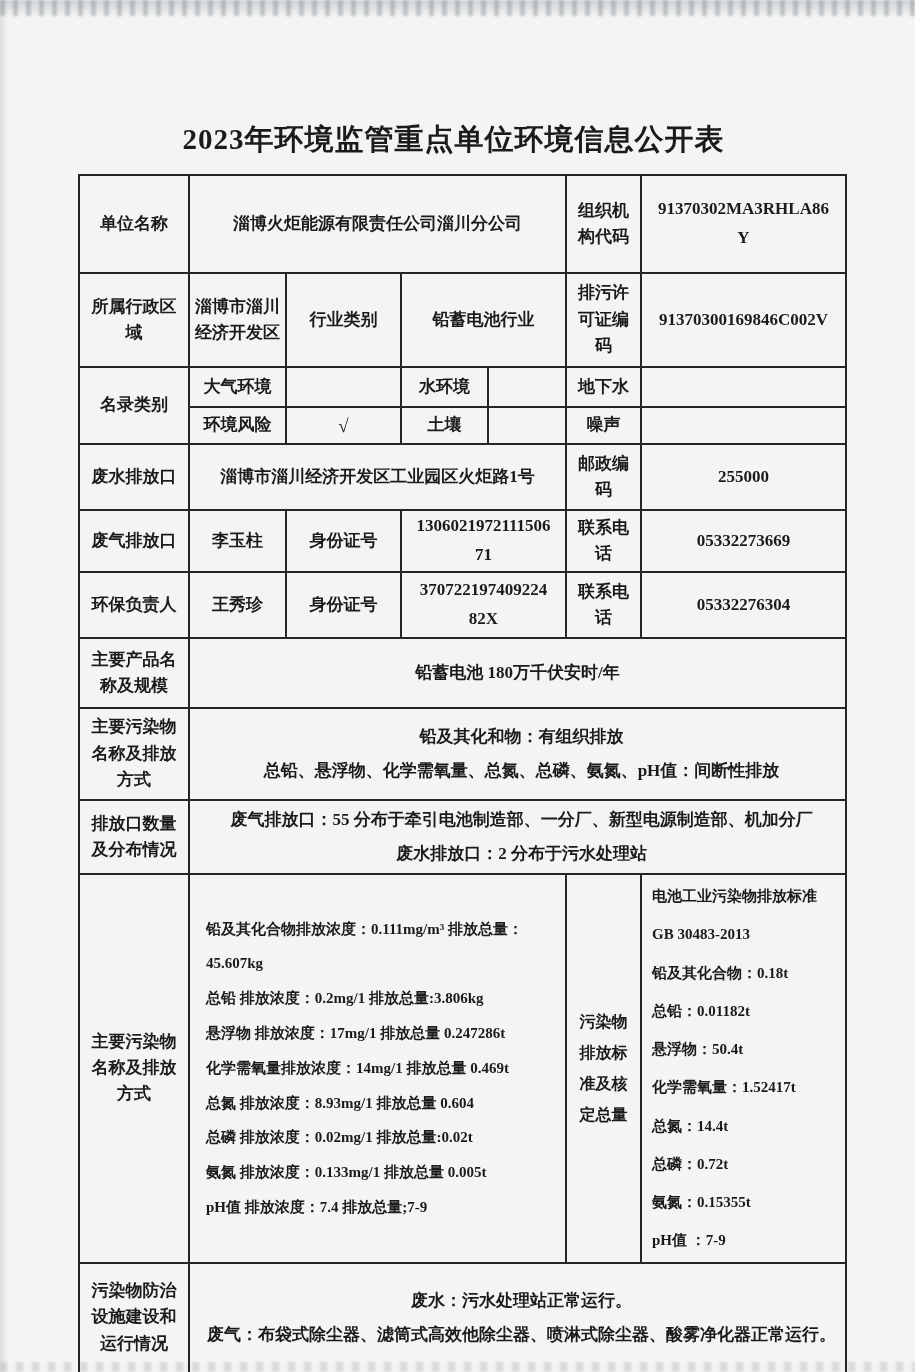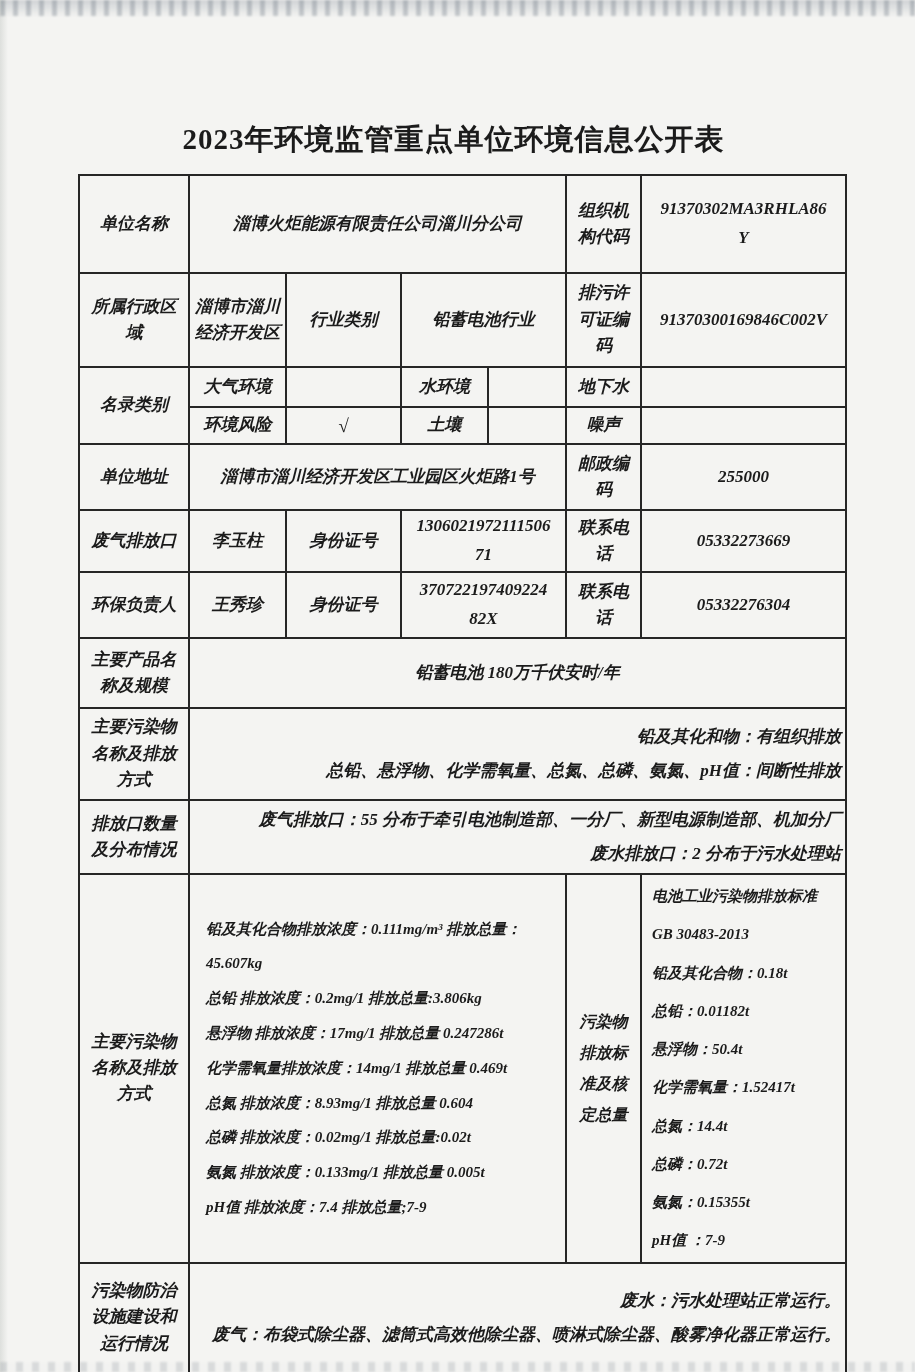--- a/index.html
+++ b/index.html
@@ -37,35 +37,34 @@
     font-size:29px;
     font-weight:700;
     letter-spacing:1px;
     margin:0 8px 14px 0;
   }
   table.main{
     border-collapse:collapse;
     margin-left:78px;
     width:767px;
     table-layout:fixed;
-    font-style:italic;
   }
   td,th{
     border:2px solid #262626;
     padding:2px 4px;
     vertical-align:middle;
     font-size:17px;
     font-weight:700;
     text-align:center;
     line-height:1.55;
     overflow:hidden;
   }
   th{font-weight:700;}
   .code{word-break:break-all;font-size:17px;line-height:1.7;padding:0 14px;}
-  .left{text-align:right;padding-left:12px;margin-left:20px;}
+  .left{text-align:center;padding-left:12px;margin-left:20px;}
   .lines2 div{line-height:2.0;}
   .big-lines{font-size:15px;line-height:2.32;text-align:left;padding-left:16px;font-weight:700;}
   .std-lines{font-size:15px;line-height:2.55;text-align:left;padding-left:10px;font-weight:700;}
   .std-col{font-size:16px;line-height:1.95;padding:0 6px;}
   .check{font-size:19px;}
   
   tr.r1 td,tr.r1 th{height:92px;}
   tr.r2 td,tr.r2 th{height:88px;}
   tr.r3a td,tr.r3a th{height:34px;}
   tr.r3b td{height:31px;}
@@ -130,21 +129,21 @@
     <tr class="r3b">
       <td>环境风险</td>
       <td class="check">√</td>
       <td>土壤</td>
       <td class="check"></td>
       <td>噪声</td>
       <td class="check"></td>
     </tr>
 
     <tr class="r4">
-      <th>单位地址</th>
+      <th>废水排放口</th>
       <td colspan="4">淄博市淄川经济开发区工业园区火炬路1号</td>
       <th>邮政编码</th>
       <td>255000</td>
     </tr>
 
     <tr class="r5">
       <th>废气排放口</th>
       <td>李玉柱</td>
       <td>身份证号</td>
       <td colspan="2" class="code">130602197211150671</td>

